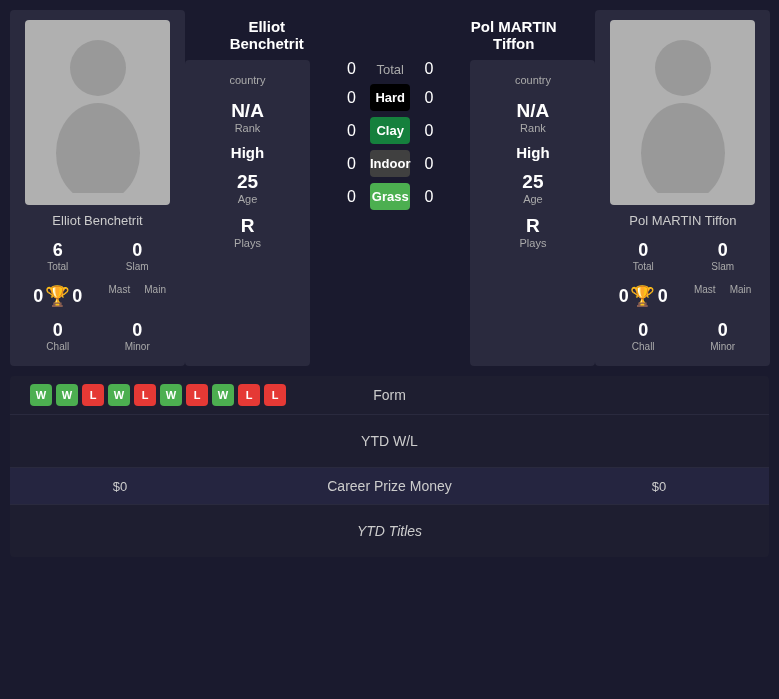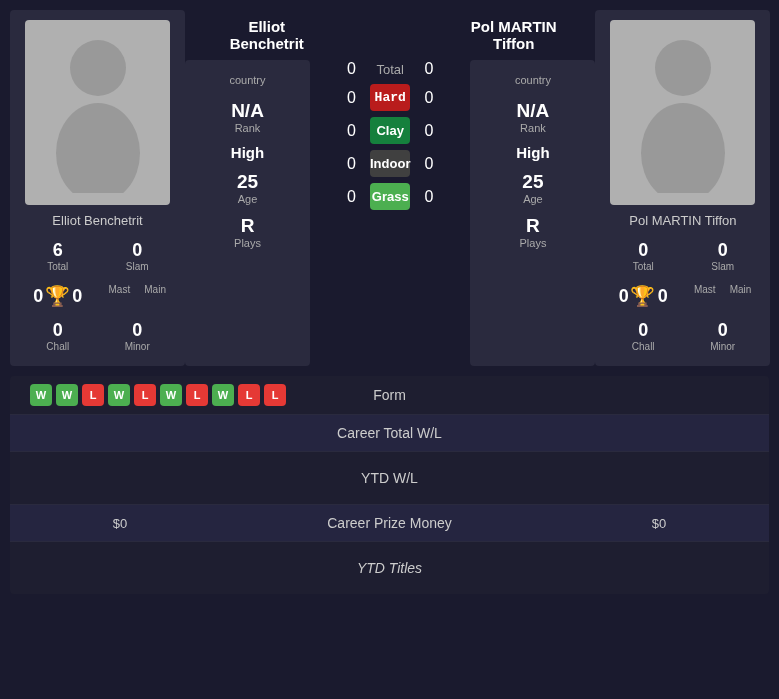--- a/index.html
+++ b/index.html
@@ -178,21 +178,21 @@
       padding: 6px 0;
       border: none;
       border-radius: 4px;
       font-size: 13px;
       font-weight: bold;
       color: #fff;
       cursor: pointer;
       text-align: center;
     }
 
-    .btn-hard { background: #b91c1c; font-family: Liberation Mono, monospace; }
+    .btn-hard { background: #000000; }
     .btn-clay { background: #15803d; }
     .btn-indoor { background: #404040; }
     .btn-grass { background: #4CAF50; }
 
     .country-img-placeholder {
       font-size: 11px;
       color: #aaa;
       text-align: center;
       padding: 4px 0;
     }
@@ -481,25 +481,20 @@
           <div class="form-badge badge-w">W</div>
           <div class="form-badge badge-l">L</div>
           <div class="form-badge badge-w">W</div>
           <div class="form-badge badge-l">L</div>
           <div class="form-badge badge-l">L</div>
         </div>
       <div class="form-label">Form</div>
       <div style="width:300px;"></div>
     </div>
 
-    <div class="divider-row">
-      <div style="width:180px;"></div>
-      <div class="divider-label">Career Total W/L</div>
-      <div style="width:180px;"></div>
-    </div>
 
     <div class="bottom-row">
       <div class="bottom-left-val"></div>
       <div class="bottom-label">YTD W/L</div>
       <div class="bottom-right-val"></div>
     </div>
 
     <div class="divider-row">
       <div class="bottom-left-val" style="width:180px; text-align:center; color:#ccc; font-size:13px;">$0</div>
       <div class="divider-label">Career Prize Money</div>

